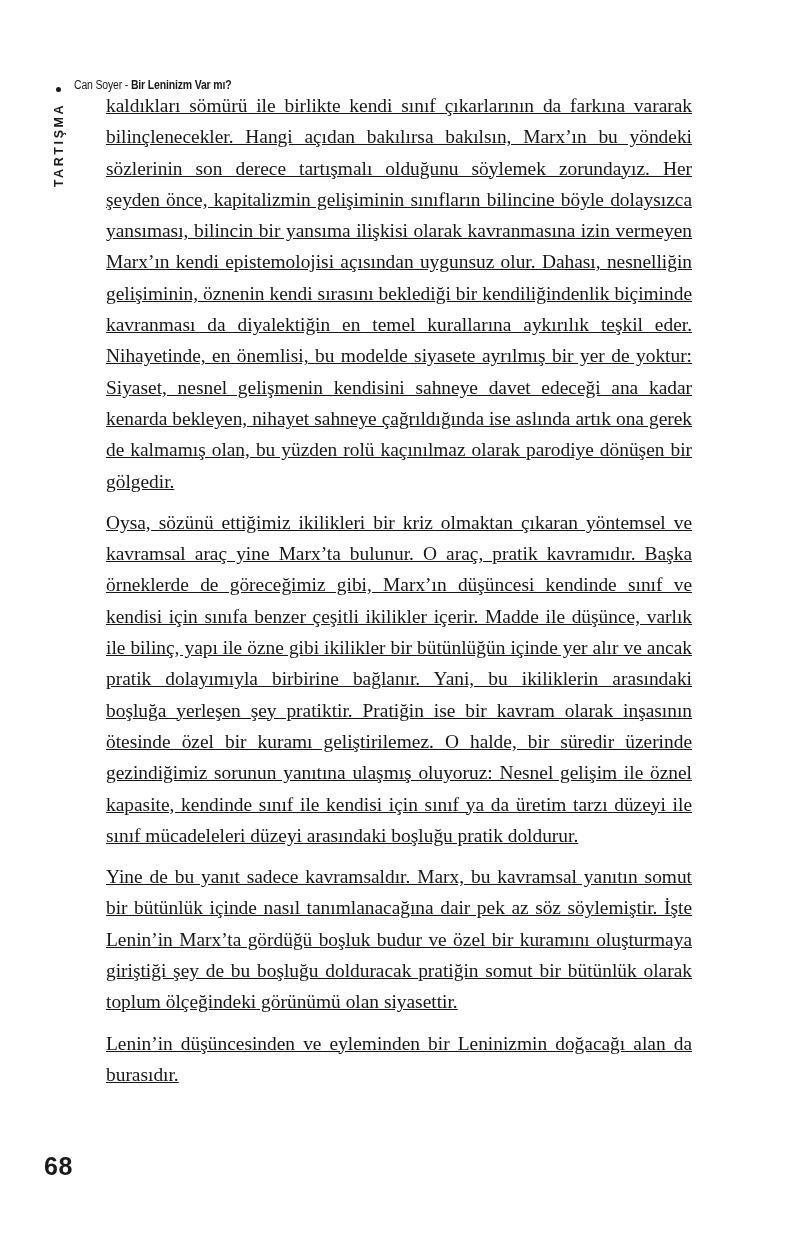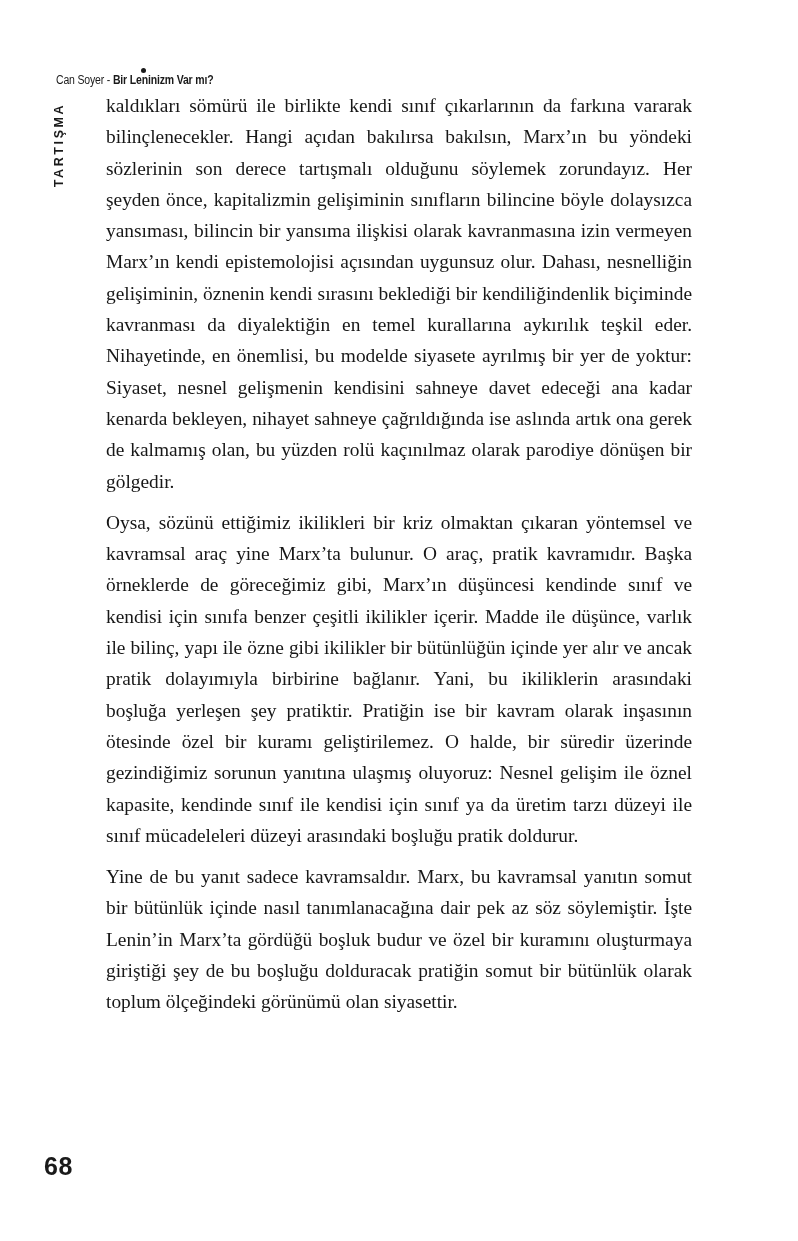--- a/index.html
+++ b/index.html
@@ -18,26 +18,25 @@
 
   .page {
     position: absolute;
     inset: 0;
   }
 
   
   .running-header {
     position: absolute;
     left: 56px;
-    top: 68px;
+    top: 76px;
     display: flex;
-    align-items: center;
+    align-items: flex-end;
     height: 16px;
     white-space: nowrap;
-    flex-direction: column;
   }
   .header-bullet {
     width: 5px;
     height: 5px;
     border-radius: 50%;
     background: #1a1a1a;
     display: inline-block;
     margin-right: 13px;
     flex: 0 0 auto;
   }
@@ -90,20 +89,21 @@
   }
   .body-paragraph {
     font-family: "Liberation Serif", serif;
     font-size: 19.4px;
     line-height: 31.3px;
     text-align: justify;
     text-justify: inter-word;
     margin: 0 0 10px 0;
     color: #171717;
     hyphens: manual;
+    text-decoration: underline;
     -webkit-hyphens: manual;
   }
   .body-paragraph:last-child {
     margin-bottom: 0;
   }
 
   
   .folio {
     position: absolute;
     left: 44px;
@@ -128,17 +128,18 @@
   </div>
 
   <div class="section-tab">
     <span class="section-tab-label">TARTIŞMA</span>
   </div>
 
   <div class="text-column">
     <p class="body-paragraph">kaldıkları sömürü ile birlikte kendi sınıf çıkarlarının da farkına vararak bilinçlenecekler. Hangi açıdan bakılırsa bakılsın, Marx’ın bu yöndeki sözlerinin son derece tartışmalı olduğunu söylemek zorundayız. Her şeyden önce, kapitalizmin gelişiminin sınıfların bilincine böyle dolaysızca yansıması, bilincin bir yansıma ilişkisi olarak kavranmasına izin vermeyen Marx’ın kendi epistemolojisi açısından uygunsuz olur. Dahası, nesnelliğin gelişiminin, öznenin kendi sırasını beklediği bir kendiliğindenlik biçiminde kavranması da diyalektiğin en temel kurallarına aykırılık teşkil eder. Nihayetinde, en önemlisi, bu modelde siyasete ayrılmış bir yer de yoktur: Siyaset, nesnel gelişmenin kendisini sahneye davet edeceği ana kadar kenarda bekleyen, nihayet sahneye çağrıldığında ise aslında artık ona gerek de kalmamış olan, bu yüzden rolü kaçınılmaz olarak parodiye dönüşen bir gölgedir.</p>
     <p class="body-paragraph">Oysa, sözünü ettiğimiz ikilikleri bir kriz olmaktan çıkaran yöntemsel ve kavramsal araç yine Marx’ta bulunur. O araç, pratik kavramıdır. Başka örneklerde de göreceğimiz gibi, Marx’ın düşüncesi kendinde sınıf ve kendisi için sınıfa benzer çeşitli ikilikler içerir. Madde ile düşünce, varlık ile bilinç, yapı ile özne gibi ikilikler bir bütünlüğün içinde yer alır ve ancak pratik dolayımıyla birbirine bağlanır. Yani, bu ikiliklerin arasındaki boşluğa yerleşen şey pratiktir. Pratiğin ise bir kavram olarak inşasının ötesinde özel bir kuramı geliştirilemez. O halde, bir süredir üzerinde gezindiğimiz sorunun yanıtına ulaşmış oluyoruz: Nesnel gelişim ile öznel kapasite, kendinde sınıf ile kendisi için sınıf ya da üretim tarzı düzeyi ile sınıf mücadeleleri düzeyi arasındaki boşluğu pratik doldurur.</p>
     <p class="body-paragraph">Yine de bu yanıt sadece kavramsaldır. Marx, bu kavramsal yanıtın somut bir bütünlük içinde nasıl tanımlanacağına dair pek az söz söylemiştir. İşte Lenin’in Marx’ta gördüğü boşluk budur ve özel bir kuramını oluşturmaya giriştiği şey de bu boşluğu dolduracak pratiğin somut bir bütünlük olarak toplum ölçeğindeki görünümü olan siyasettir.</p>
+    <p class="body-paragraph">Lenin’in düşüncesinden ve eyleminden bir Leninizmin doğacağı alan da burasıdır.</p>
   </div>
 
   <div class="folio">68</div>
 
 </div>
 
 </body></html>

